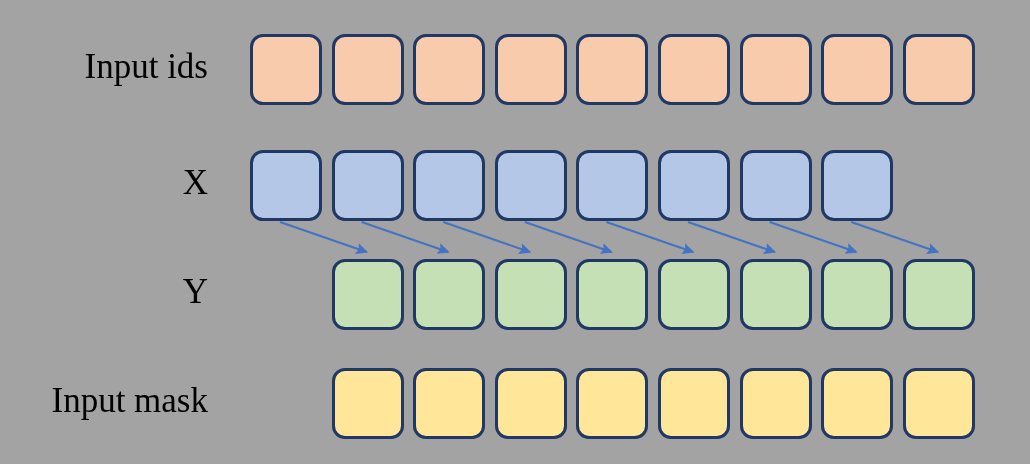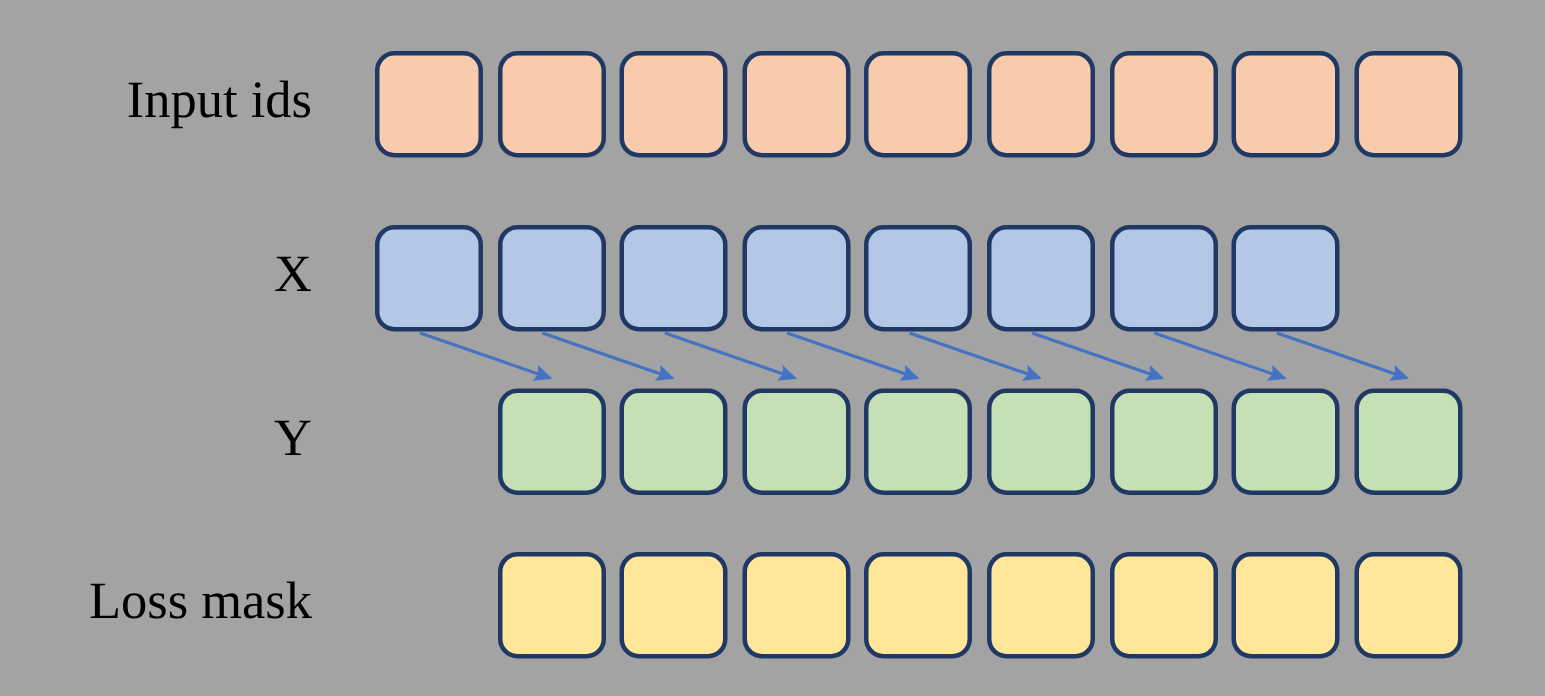--- a/index.html
+++ b/index.html
@@ -41,21 +41,21 @@
 </style>
 </head>
 <body>
 
 <div id="canvas">
 
   <div id="labels">
       <div class="row-label" style="right: 822px; top: 49px;">Input ids</div>
       <div class="row-label" style="right: 822px; top: 165px;">X</div>
       <div class="row-label" style="right: 822px; top: 274px;">Y</div>
-      <div class="row-label" style="right: 822px; top: 383px;">Loss mask</div>
+      <div class="row-label" style="right: 822px; top: 383px;">Input mask</div>
     </div>
   <div id="cells">
       <div class="cell" style="left: 250px; top: 34px; width: 72px; height: 71px; background: rgb(248, 203, 173); border-color: rgb(31, 56, 100); border-width: 3px; border-radius: 13px;"></div>
       <div class="cell" style="left: 331.6px; top: 34px; width: 72px; height: 71px; background: rgb(248, 203, 173); border-color: rgb(31, 56, 100); border-width: 3px; border-radius: 13px;"></div>
       <div class="cell" style="left: 413.2px; top: 34px; width: 72px; height: 71px; background: rgb(248, 203, 173); border-color: rgb(31, 56, 100); border-width: 3px; border-radius: 13px;"></div>
       <div class="cell" style="left: 494.8px; top: 34px; width: 72px; height: 71px; background: rgb(248, 203, 173); border-color: rgb(31, 56, 100); border-width: 3px; border-radius: 13px;"></div>
       <div class="cell" style="left: 576.4px; top: 34px; width: 72px; height: 71px; background: rgb(248, 203, 173); border-color: rgb(31, 56, 100); border-width: 3px; border-radius: 13px;"></div>
       <div class="cell" style="left: 658px; top: 34px; width: 72px; height: 71px; background: rgb(248, 203, 173); border-color: rgb(31, 56, 100); border-width: 3px; border-radius: 13px;"></div>
       <div class="cell" style="left: 739.6px; top: 34px; width: 72px; height: 71px; background: rgb(248, 203, 173); border-color: rgb(31, 56, 100); border-width: 3px; border-radius: 13px;"></div>
       <div class="cell" style="left: 821.2px; top: 34px; width: 72px; height: 71px; background: rgb(248, 203, 173); border-color: rgb(31, 56, 100); border-width: 3px; border-radius: 13px;"></div>

